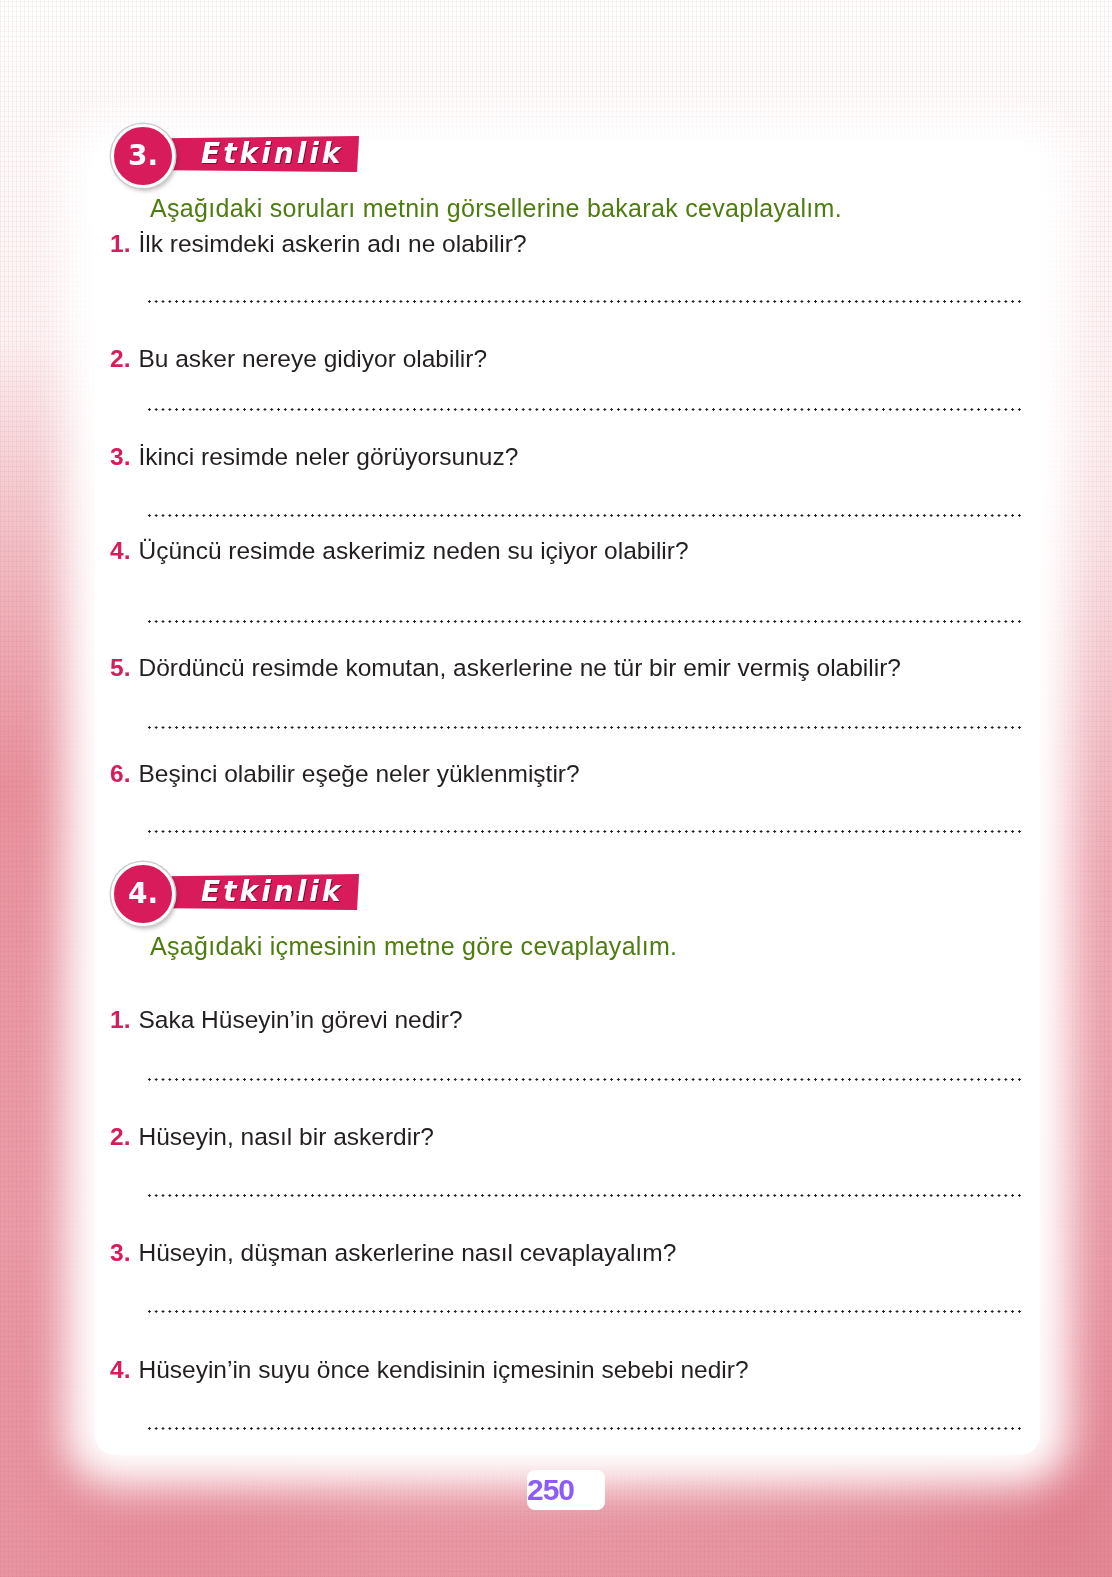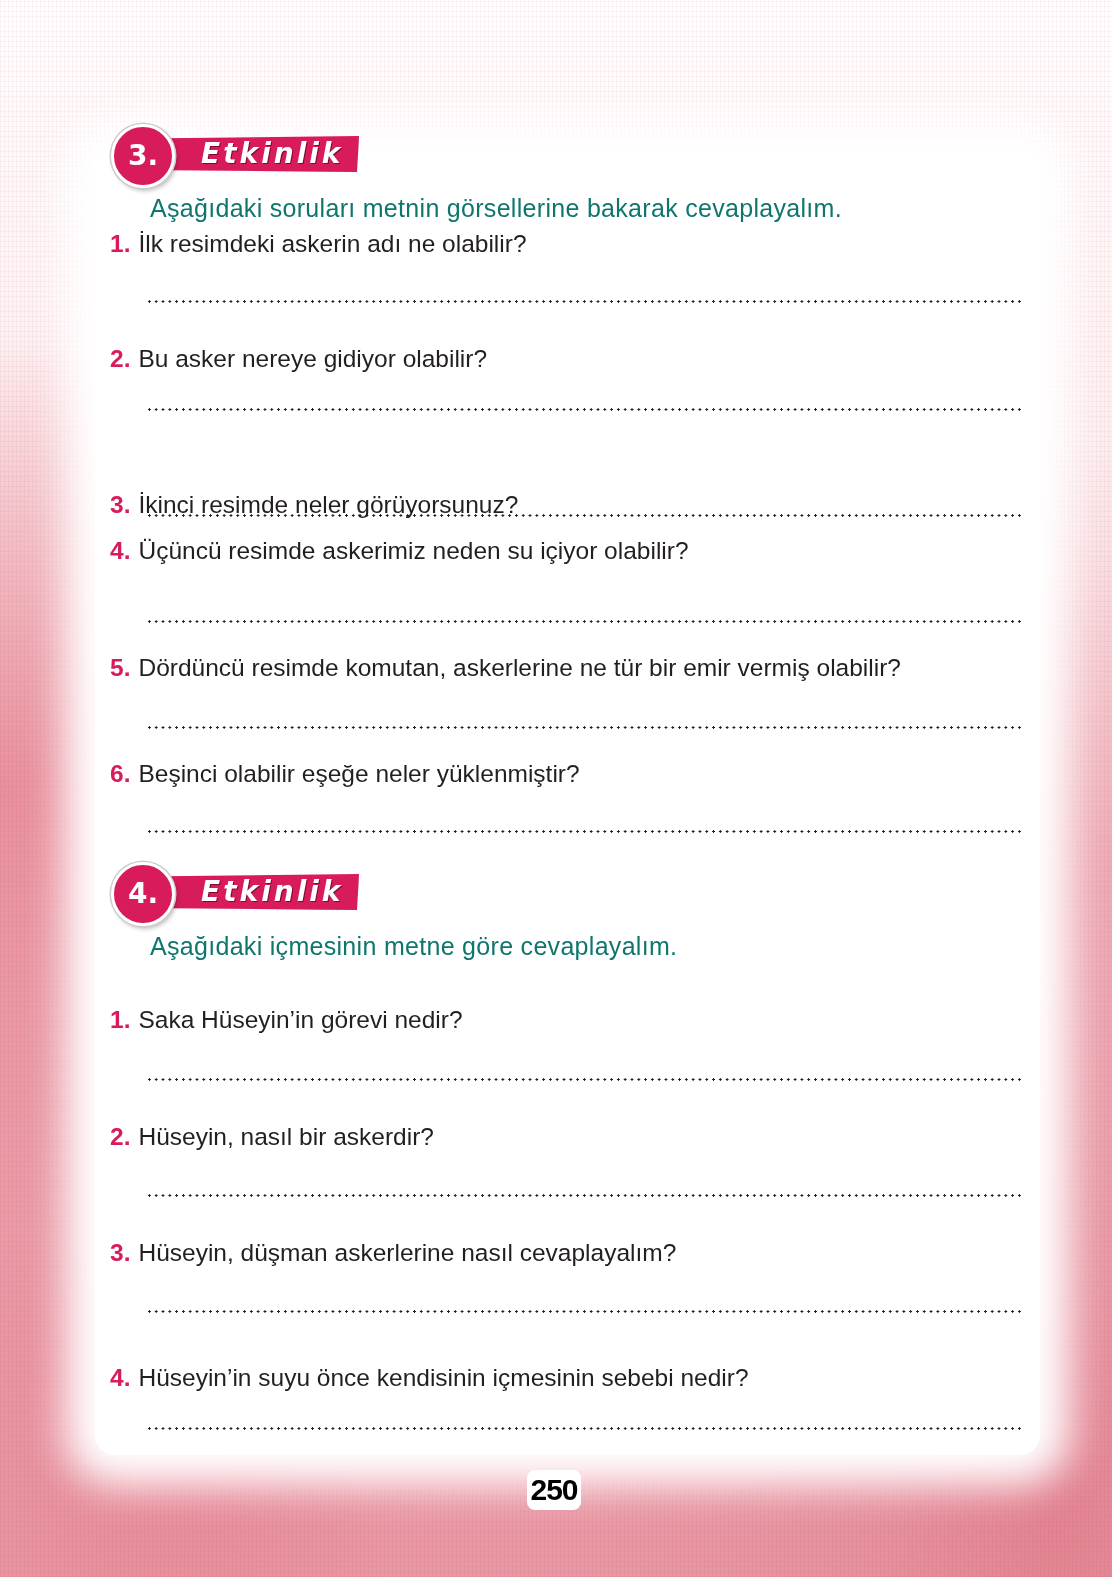--- a/index.html
+++ b/index.html
@@ -44,38 +44,38 @@
     font-style: italic;
   }
   .badge .circle {
     position:absolute; left:0; top:0; width:58px; height:58px; border-radius:50%;
     background:#d81b5a; border:3px solid #fff;
     box-shadow: 0 0 0 1.5px #ccc, 2px 3px 4px rgba(0,0,0,0.25);
     color:#fff; font-weight:bold; font-size:28px; line-height:58px; text-align:center;
     font-family:"DejaVu Sans", sans-serif;
   }
   .intro {
-    position:absolute; left:150px; font-size:25px; color:#0f766e;
+    position:absolute; left:150px; font-size:25px; color:#4d7c0f;
     letter-spacing:0.3px;
   }
   .q {
     position:absolute; left:110px; font-size:24.5px; color:#231f20;
     white-space:nowrap;
   }
   .q .num { color:#d81b5a; font-weight:bold; margin-right:8px; }
   .dots {
     position:absolute; left:146px; width:876px; height:3px;
     background-image: radial-gradient(circle, #231f20 1.1px, transparent 1.3px);
     background-size: 6.8px 3px;
     background-repeat: repeat-x;
   }
   .pagenum {
-    position:absolute; left:527px; top:1470px; width:54px; height:40px;
+    position:absolute; left:527px; top:1470px; width:78px; height:40px;
     background:#fff; border-radius:8px;
-    text-align:center; line-height:40px; font-weight:bold; font-size:30px; color:#000000;
+    line-height:40px; font-weight:bold; font-size:30px; color:#8b5cf6;
     letter-spacing:-1px;
   }
 </style>
 </head>
 <body>
 
 <div class="bg-tex"></div>
 <div class="panel"></div>
 
 <div class="badge" style="left:111px; top:124px;">
@@ -85,21 +85,21 @@
   <div class="circle">3.</div>
 </div>
 <div class="intro" style="top:194px;">Aşağıdaki soruları metnin görsellerine bakarak cevaplayalım.</div>
 
 <div class="q" style="top:230px;"><span class="num">1.</span><span>İlk resimdeki askerin adı ne olabilir?</span></div>
 <div class="dots" style="top:300px;"></div>
 
 <div class="q" style="top:337px;margin-top:8px;"><span class="num">2.</span><span>Bu asker nereye gidiyor olabilir?</span></div>
 <div class="dots" style="top:408px;"></div>
 
-<div class="q" style="top:443px;margin-top:48px;"><span class="num">3.</span><span>İkinci resimde neler görüyorsunuz?</span></div>
+<div class="q" style="top:443px;"><span class="num">3.</span><span>İkinci resimde neler görüyorsunuz?</span></div>
 <div class="dots" style="top:514px;"></div>
 
 <div class="q" style="top:537px;"><span class="num">4.</span><span>Üçüncü resimde askerimiz neden su içiyor olabilir?</span></div>
 <div class="dots" style="top:620px;"></div>
 
 <div class="q" style="top:654px;"><span class="num">5.</span><span>Dördüncü resimde komutan, askerlerine ne tür bir emir vermiş olabilir?</span></div>
 <div class="dots" style="top:726px;"></div>
 
 <div class="q" style="top:760px;"><span class="num">6.</span><span>Beşinci olabilir eşeğe neler yüklenmiştir?</span></div>
 <div class="dots" style="top:830px;"></div>
@@ -114,16 +114,16 @@
 
 <div class="q" style="top:1006px;"><span class="num">1.</span><span>Saka Hüseyin’in görevi nedir?</span></div>
 <div class="dots" style="top:1078px;"></div>
 
 <div class="q" style="top:1123px;"><span class="num">2.</span><span>Hüseyin, nasıl bir askerdir?</span></div>
 <div class="dots" style="top:1194px;"></div>
 
 <div class="q" style="top:1239px;"><span class="num">3.</span><span>Hüseyin, düşman askerlerine nasıl cevaplayalım?</span></div>
 <div class="dots" style="top:1310px;"></div>
 
-<div class="q" style="top:1356px;margin-top:8px;"><span class="num">4.</span><span>Hüseyin’in suyu önce kendisinin içmesinin sebebi nedir?</span></div>
+<div class="q" style="top:1356px;"><span class="num">4.</span><span>Hüseyin’in suyu önce kendisinin içmesinin sebebi nedir?</span></div>
 <div class="dots" style="top:1427px;"></div>
 
 <div class="pagenum">250</div>
 
 </body></html>

